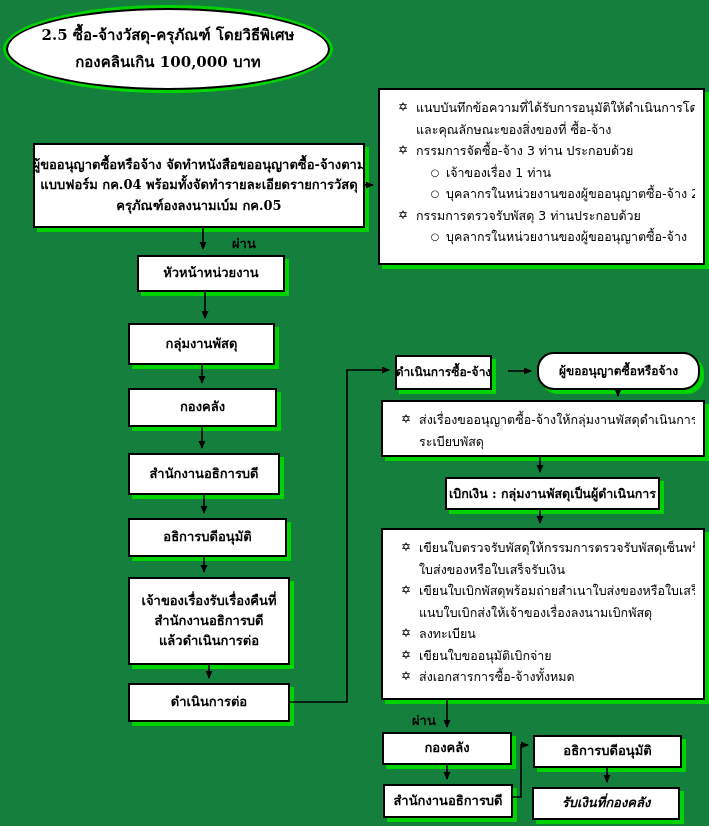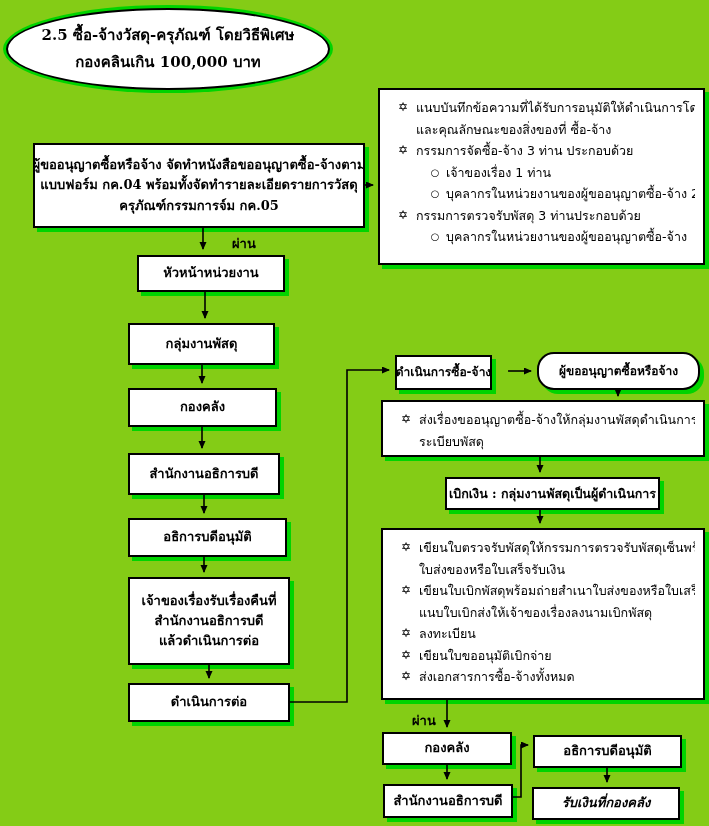--- a/index.html
+++ b/index.html
@@ -1,17 +1,17 @@
 <!DOCTYPE html>
 <html><head>
 <meta charset="utf-8">
 <style>
   html,body{margin:0;padding:0;background:#ffffff;}
   #canvas{
-    position:relative;width:709px;height:826px;background:#84cc16;
+    position:relative;width:709px;height:826px;background:#15803d;
     font-family:"DejaVu Sans","Liberation Sans",sans-serif;color:#000;
     overflow:hidden;
   }
   .node{
     position:absolute;background:#fff;border:2px solid #000;
     box-shadow:4px 4px 0 0 var(--green);
     display:flex;flex-direction:column;align-items:center;justify-content:center;
     text-align:center;font-weight:bold;
     font-family:"DejaVu Serif","Liberation Serif",serif;
     font-size:13px;line-height:1.55;overflow:hidden;box-sizing:border-box;
@@ -50,21 +50,21 @@
 <div id="canvas" style="--green:#00d400;">
 
   <div class="ellipse">
     <div class="ln" style="white-space:nowrap;">2.5 ซื้อ-จ้างวัสดุ-ครุภัณฑ์ โดยวิธีพิเศษ</div>
     <div class="ln" style="white-space:nowrap;">กองคลินเกิน 100,000 บาท</div>
   </div>
 
   <div class="node" style="left:33px;top:143px;width:332px;height:85px;font-size:13px;">
     <div class="ln">ผู้ขออนุญาตซื้อหรือจ้าง จัดทำหนังสือขออนุญาตซื้อ-จ้างตาม</div>
     <div class="ln">แบบฟอร์ม กค.04 พร้อมทั้งจัดทำรายละเอียดรายการวัสดุ</div>
-    <div class="ln">ครุภัณฑ์กรรมการจ์ม กค.05</div>
+    <div class="ln">ครุภัณฑ์องลงนามเบ์ม กค.05</div>
   </div>
 
   <div class="panel" style="left:378px;top:88px;width:327px;height:177px;">
     <div class="bullet-row">
       <span class="glyph">✡</span>
       <span class="txt">
         <span class="ln">แนบบันทึกข้อความที่ได้รับการอนุมัติให้ดำเนินการโดยวิธีพิเศษ</span>
         <span class="ln">และคุณลักษณะของสิ่งของที่ ซื้อ-จ้าง</span>
       </span>
     </div>

